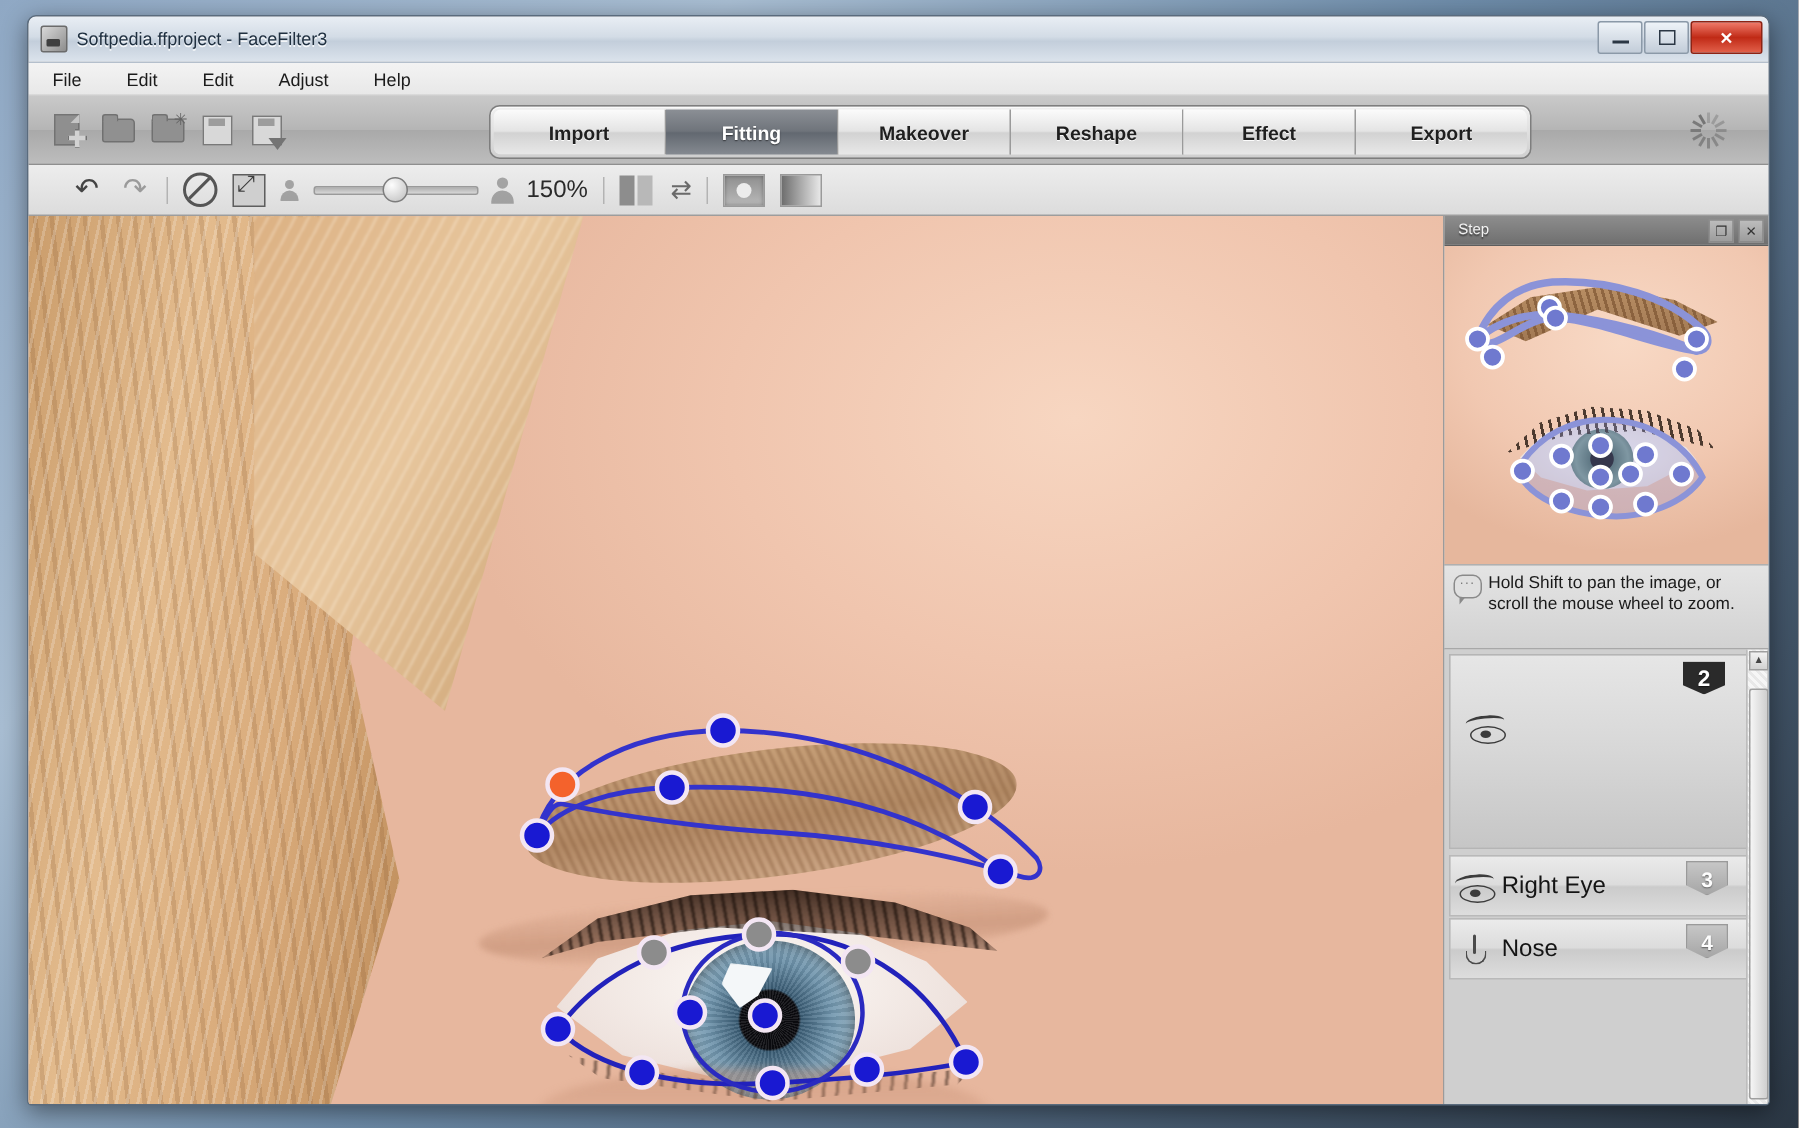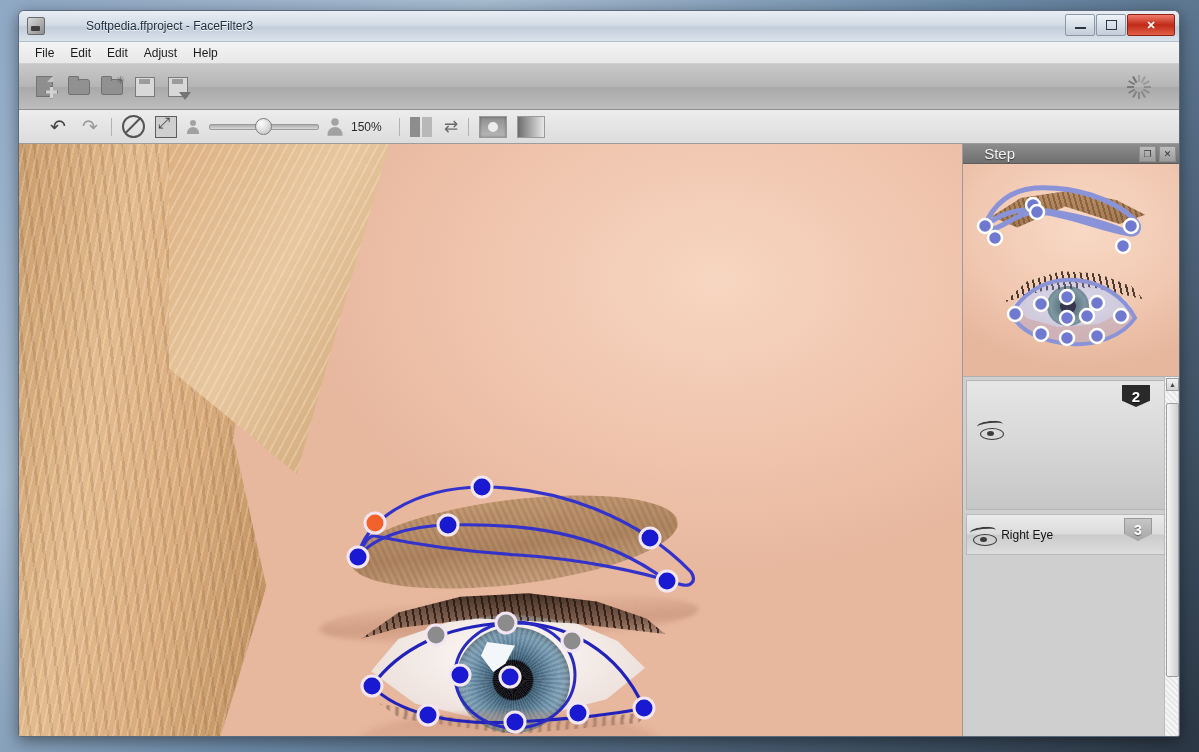--- a/index.html
+++ b/index.html
@@ -48,21 +48,20 @@
   }
   #app-icon::after {
     content: ""; position: absolute;
     left: 3px; top: 8px; width: 9px; height: 5px;
     background: #3f3f3f; border-radius: 1px;
   }
   #window-title {
     font-size: 12px; color: #203040;
     text-shadow: 0 1px 0 rgba(255,255,255,0.8);
     white-space: nowrap;
-    margin-left: 35px;
   }
   #window-buttons {
     position: absolute; right: 4px; top: 3px;
     display: flex; gap: 1px;
   }
   .winbtn {
     width: 28px; height: 20px;
     border: 1px solid #8b99a8;
     border-radius: 2px;
     background: linear-gradient(to bottom, #eef3f8, #c3cdd9);
@@ -74,21 +73,21 @@
     background: linear-gradient(to bottom, #f07a6a, #c02a16 50%, #e2604a);
     border-color: #8d2314; color: #fff; font-weight: bold;
   }
   .wb-min { width: 11px; height: 2px; background: #2b3744; margin-top: 6px; }
   .wb-max { width: 9px; height: 8px; border: 1px solid #2b3744; }
   
   #menubar {
     height: 21px;
     background: linear-gradient(to bottom, #f3f3f3, #e8e8e8);
     border-bottom: 1px solid #cfcfcf;
-    display: flex; align-items: center; padding-left: 8px;
+    display: flex; align-items: center; padding-left: 8px; gap: 14px;
   }
   .menu-item {
     font-size: 12px; color: #1b1b1b;
     padding: 2px 8px; cursor: default;
   }
   
   #toolbar-main {
     position: relative;
     height: 45px;
     background: linear-gradient(to bottom, #c9c9c9 0%, #b5b5b5 50%, #a9a9a9 51%, #bdbdbd 100%);
@@ -229,21 +228,21 @@
     background: linear-gradient(to bottom, #aeaeae, #d8d8d8);
     border: 1px solid #9a9a9a; border-radius: 2px;
     position: relative;
   }
   #zoom-thumb {
     position: absolute; top: -7px; left: 52px;
     width: 15px; height: 15px; border-radius: 50%;
     background: radial-gradient(circle at 35% 30%, #fdfdfd, #bdbdbd);
     border: 1px solid #7c7c7c;
   }
-  #zoom-value { font-size: 12px; color: #2a2a2a; min-width: 38px; }
+  #zoom-value { font-size: 16px; color: #2a2a2a; min-width: 38px; }
   .view-btn {
     width: 24px; height: 20px; position: relative;
   }
   .split-l { position: absolute; left: 0; top: 0; width: 10px; height: 20px; background: #8d8d8d; }
   .split-r { position: absolute; left: 12px; top: 0; width: 10px; height: 20px; background: #b8b8b8; }
   .swap-ico { font-size: 17px; color: #6a6a6a; line-height: 18px; }
   .mode-btn {
     width: 26px; height: 20px;
     border: 1px solid #9a9a9a;
     position: relative;
@@ -377,23 +376,22 @@
     display: flex; flex-direction: column;
   }
   #panel-header {
     height: 19px;
     background: linear-gradient(to bottom, #8d8d8d, #6f6f6f);
     display: flex; align-items: center;
     padding: 0 3px 0 9px;
     border-bottom: 1px solid #5d5d5d;
   }
   #panel-title {
-    font-size: 15px; color: #f2f2f2; flex: 1;
+    font-size: 10px; color: #f2f2f2; flex: 1;
     text-shadow: 0 1px 1px rgba(0,0,0,0.5);
-    margin-left: 12px;
   }
   .pbtn {
     width: 15px; height: 14px; margin-left: 3px;
     border: 1px solid #8e8e8e;
     background: linear-gradient(to bottom, #bdbdbd, #9c9c9c);
     display: flex; align-items: center; justify-content: center;
     font-size: 9px; color: #333;
   }
   #thumb-preview {
     position: relative;
@@ -508,21 +506,21 @@
     background: linear-gradient(to bottom, #ebebeb 0%, #dcdcdc 48%, #cbcbcb 52%, #dddddd 100%);
     border: 1px solid #b9b9b9;
     display: flex; align-items: center;
     position: relative;
   }
   .step-row .row-icon {
     width: 34px; display: flex; align-items: center; justify-content: center;
     flex: none;
   }
   .step-row .row-label {
-    font-size: 12px; color: #141414;
+    font-size: 16px; color: #141414;
   }
   .badge-grey {
     position: absolute; right: 12px; top: 3px;
     width: 26px; height: 21px;
     background: linear-gradient(to bottom, #c6c6c6, #a6a6a6);
     border: 1px solid #9a9a9a;
     color: #fdfdfd; font-size: 14px; font-weight: bold;
     display: flex; align-items: center; justify-content: center;
     clip-path: polygon(0 0, 100% 0, 100% 70%, 50% 100%, 0 70%);
     text-shadow: 0 1px 1px rgba(0,0,0,0.45);
@@ -628,20 +626,28 @@
       </div>
       <div class="ftool">
         <span class="save-shape"></span>
       </div>
       <div class="ftool">
         <span class="save-shape"></span>
           <span class="down-badge"></span>
       </div>
     </div>
 
+    <div id="tabs">
+      <div class="tab">Import</div>
+      <div class="tab active">Fitting</div>
+      <div class="tab">Makeover</div>
+      <div class="tab">Reshape</div>
+      <div class="tab">Effect</div>
+      <div class="tab">Export</div>
+    </div>
 
     <div id="spinner">
         <span class="spoke" style="transform: rotate(0deg); opacity: 0.35;"></span>
         <span class="spoke" style="transform: rotate(30deg); opacity: 0.4;"></span>
         <span class="spoke" style="transform: rotate(60deg); opacity: 0.45;"></span>
         <span class="spoke" style="transform: rotate(90deg); opacity: 0.5;"></span>
         <span class="spoke" style="transform: rotate(120deg); opacity: 0.55;"></span>
         <span class="spoke" style="transform: rotate(150deg); opacity: 0.6;"></span>
         <span class="spoke" style="transform: rotate(180deg); opacity: 0.65;"></span>
         <span class="spoke" style="transform: rotate(210deg); opacity: 0.7;"></span>
@@ -762,20 +768,24 @@
             <circle cx="158" cy="152" r="7"></circle>
             <circle cx="104" cy="154" r="7"></circle>
             <circle cx="124" cy="152" r="7"></circle>
             <circle cx="78" cy="170" r="7"></circle>
             <circle cx="104" cy="174" r="7"></circle>
             <circle cx="134" cy="172" r="7"></circle>
           </g>
         </svg>
       </div>
 
+      <div id="hint-box">
+        <div id="hint-icon"></div>
+        <div id="hint-text">Hold Shift to pan the image, or scroll the mouse wheel to zoom.</div>
+      </div>
 
       <div id="steps-scroll">
 
         <div id="active-step">
           <div class="badge">2</div>
           <div id="active-step-body">
             <div class="eye-glyph">
               <span class="brow"></span>
                 <span class="lid"></span>
                 <span class="pupil"></span>
@@ -788,20 +798,27 @@
             <div class="eye-glyph">
                 <span class="brow"></span>
                 <span class="lid"></span>
                 <span class="pupil"></span>
               </div>
           </div>
           <div class="row-label">Right Eye</div>
           <div class="badge-grey">3</div>
         </div>
 
+        <div class="step-row">
+          <div class="row-icon">
+              <div class="nose-glyph"></div>
+            </div>
+          <div class="row-label">Nose</div>
+          <div class="badge-grey">4</div>
+        </div>
 
 
 
         <div id="panel-scrollbar">
           <div class="sb-arrow" style="top:1px;">▲</div>
           <div id="panel-scrollthumb"></div>
 
         </div>
       </div>
     </div>

